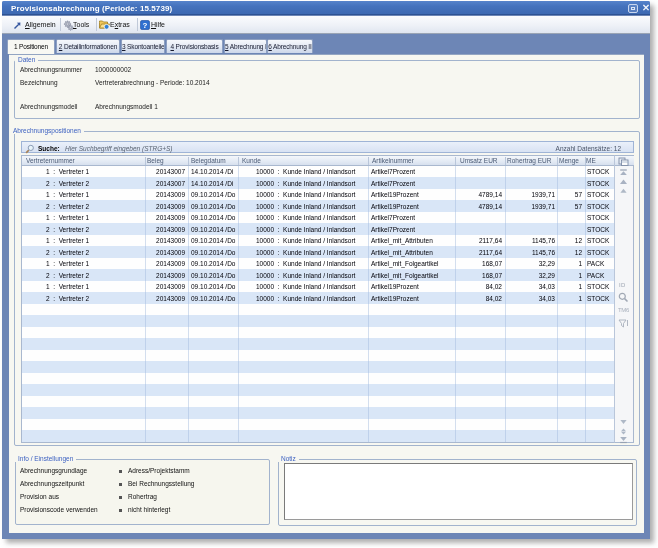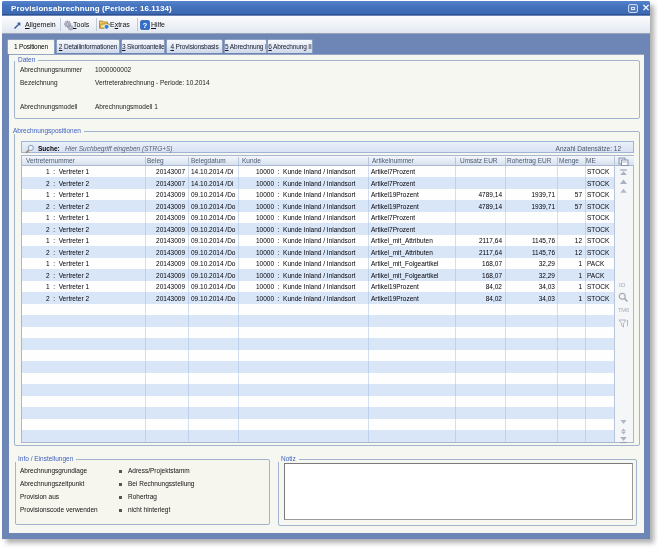--- a/index.html
+++ b/index.html
@@ -39,21 +39,21 @@
 #strip { position:absolute; left:614px; top:155px; width:20px; height:288px; background:#f5f6f8; border:1px solid #a9b8cf; border-left:1px solid #b9c6da; }
 
 .brow { position:absolute; font-size:6.5px; color:#111; white-space:pre; }
 .bull { position:absolute; width:3px; height:3px; background:#555; }
 #notizinner { position:absolute; left:284px; top:463px; width:349px; height:57px; background:#fff; border:1px solid #9a9a9a; border-top-color:#7a7a7a; border-left-color:#7a7a7a; }
 </style>
 </head>
 <body>
 <div id="win">
   <div id="title">
-    <span class="txt">Provisionsabrechnung (Periode: 16.1134)</span>
+    <span class="txt">Provisionsabrechnung (Periode: 15.5739)</span>
     <span id="maxbox">
         <i></i>
       </span>
     <span id="closex">✕</span>
   </div>
   <div id="toolbar">
     <span class="tbtn" style="left:9px;width:47px;">
       <svg class="abs" style="left:2px;top:2.5px" width="9" height="9" viewBox="0 0 9 9">
           <path d="M1.5 7.5 L5.8 3.2" stroke="#35569f" stroke-width="1.4" fill="none"></path>
           <path d="M3.9 1.8 L7.4 1.6 L7.2 5.1 Z" fill="#35569f"></path>

